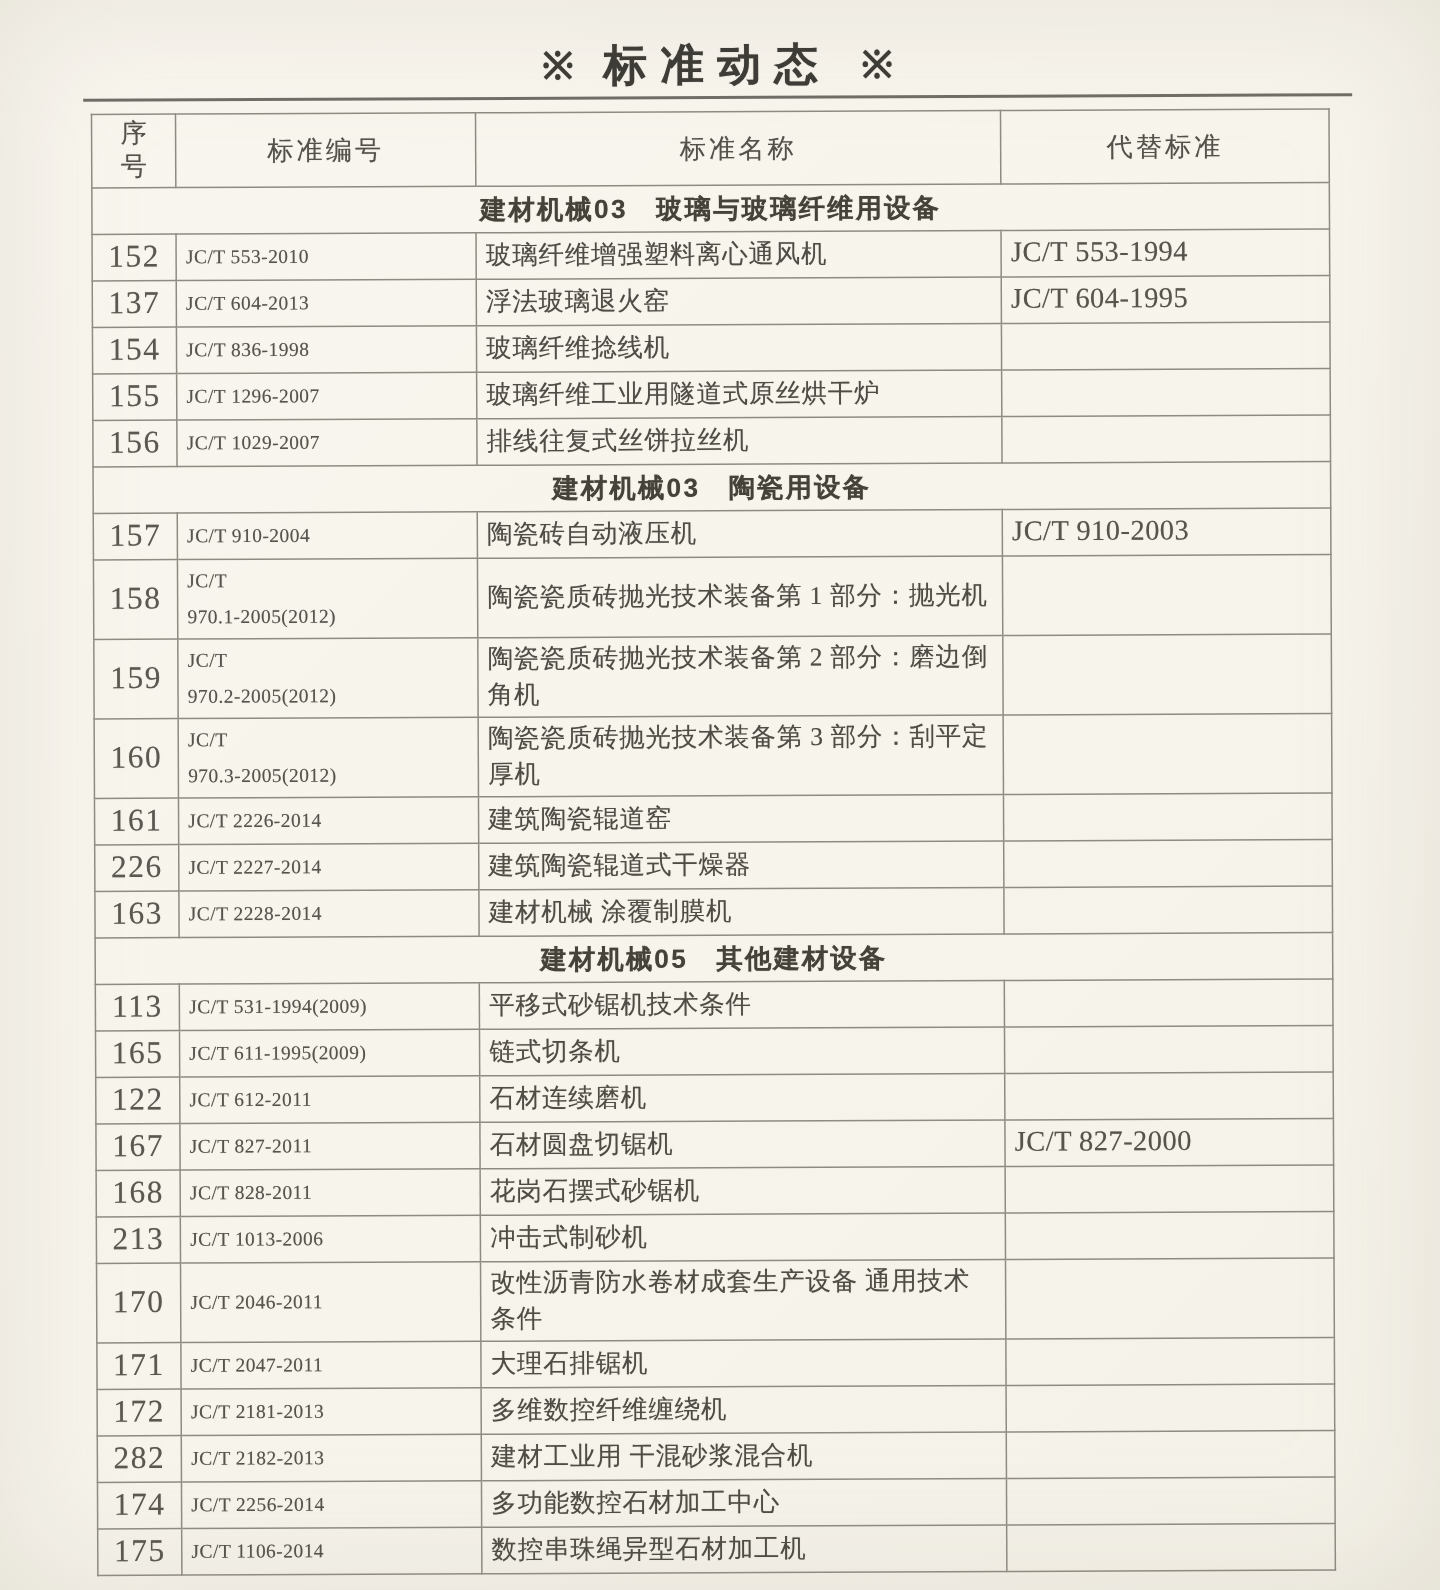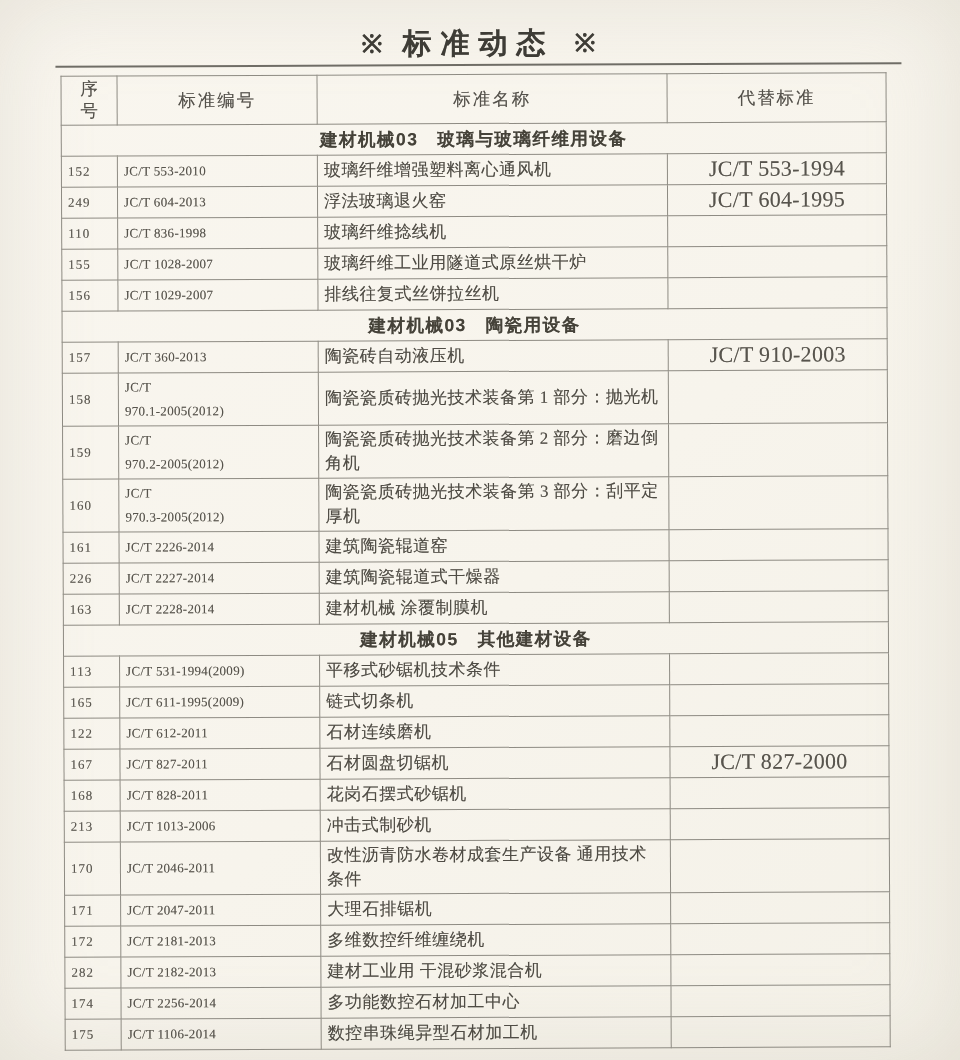--- a/index.html
+++ b/index.html
@@ -67,34 +67,34 @@
   .vert{display:inline-block;width:22px;line-height:1.25;letter-spacing:0;}
   tr.section{height:31px;}
   tr.section td{
     text-align:center;font-weight:bold;
     font-size:17.5px;color:#454239;letter-spacing:1.5px;
     font-family:"Liberation Sans","DejaVu Sans",sans-serif;
     text-shadow:0 0 0.5px rgba(64,61,54,0.55);
   }
   tr.data{height:31px;}
   td.serial{
-    text-align:left;font-size:13px;color:#5b5851;
+    text-align:center;font-size:21px;color:#5b5851;
     letter-spacing:1px;
     border-radius:13px;
   }
   td.code{
     padding-left:13px;font-size:13px;color:#57544d;
     white-space:pre-line;line-height:24px;letter-spacing:0.3px;
   }
   td.name{
     padding-left:11px;padding-right:8px;
     font-size:17px;color:#4f4c45;line-height:24px;letter-spacing:0.5px;
   }
   td.repl{
-    text-align:center;font-size:22px;color:#57544d;letter-spacing:0.3px;
+    text-align:left;font-size:19px;color:#57544d;letter-spacing:0.3px;
   }
 </style>
 </head>
 <body>
 
 <div class="page">
   <div class="sheet">
 
     <div class="title-wrap">
       <span class="title-deco">※</span><span class="title-text">标准动态</span><span class="title-deco">※</span>
@@ -121,49 +121,49 @@
           <tr class="section">
     <td colspan="4">建材机械03　玻璃与玻璃纤维用设备</td>
   </tr>
           <tr class="data">
     <td class="serial">152</td>
     <td class="code">JC/T 553-2010</td>
     <td class="name">玻璃纤维增强塑料离心通风机</td>
     <td class="repl">JC/T 553-1994</td>
   </tr>
           <tr class="data">
-    <td class="serial">249</td>
+    <td class="serial">137</td>
     <td class="code">JC/T 604-2013</td>
     <td class="name">浮法玻璃退火窑</td>
     <td class="repl">JC/T 604-1995</td>
   </tr>
           <tr class="data">
-    <td class="serial">110</td>
+    <td class="serial">154</td>
     <td class="code">JC/T 836-1998</td>
     <td class="name">玻璃纤维捻线机</td>
     <td class="repl"></td>
   </tr>
           <tr class="data">
     <td class="serial">155</td>
-    <td class="code">JC/T 1028-2007</td>
+    <td class="code">JC/T 1296-2007</td>
     <td class="name">玻璃纤维工业用隧道式原丝烘干炉</td>
     <td class="repl"></td>
   </tr>
           <tr class="data">
     <td class="serial">156</td>
     <td class="code">JC/T 1029-2007</td>
     <td class="name">排线往复式丝饼拉丝机</td>
     <td class="repl"></td>
   </tr>
           <tr class="section">
     <td colspan="4">建材机械03　陶瓷用设备</td>
   </tr>
           <tr class="data">
     <td class="serial">157</td>
-    <td class="code">JC/T 360-2013</td>
+    <td class="code">JC/T 910-2004</td>
     <td class="name">陶瓷砖自动液压机</td>
     <td class="repl">JC/T 910-2003</td>
   </tr>
           <tr class="data">
     <td class="serial">158</td>
     <td class="code">JC/T
 970.1-2005(2012)</td>
     <td class="name">陶瓷瓷质砖抛光技术装备第 1 部分：抛光机</td>
     <td class="repl"></td>
   </tr>

